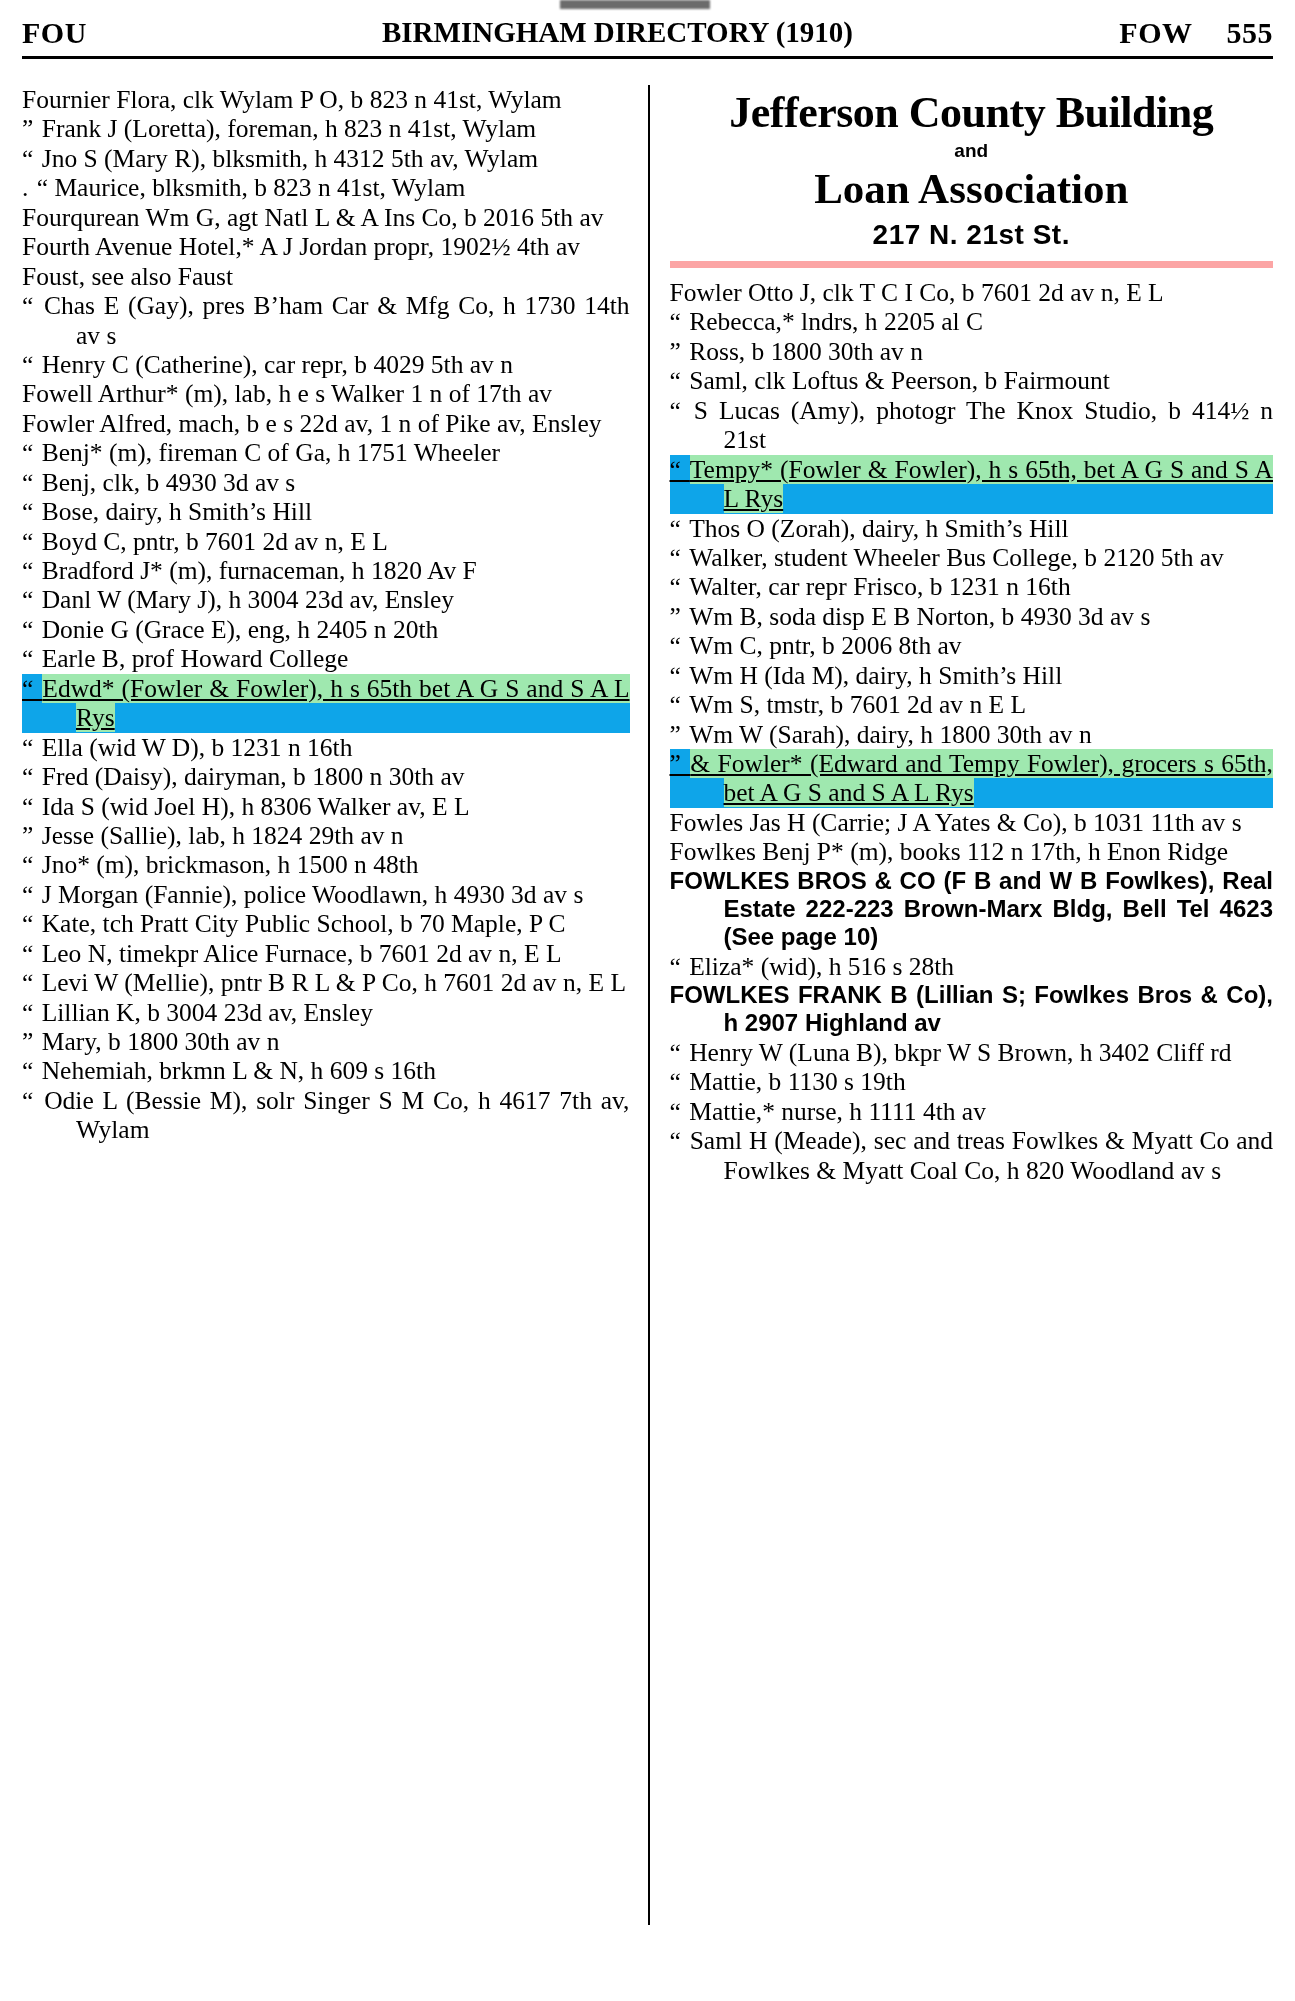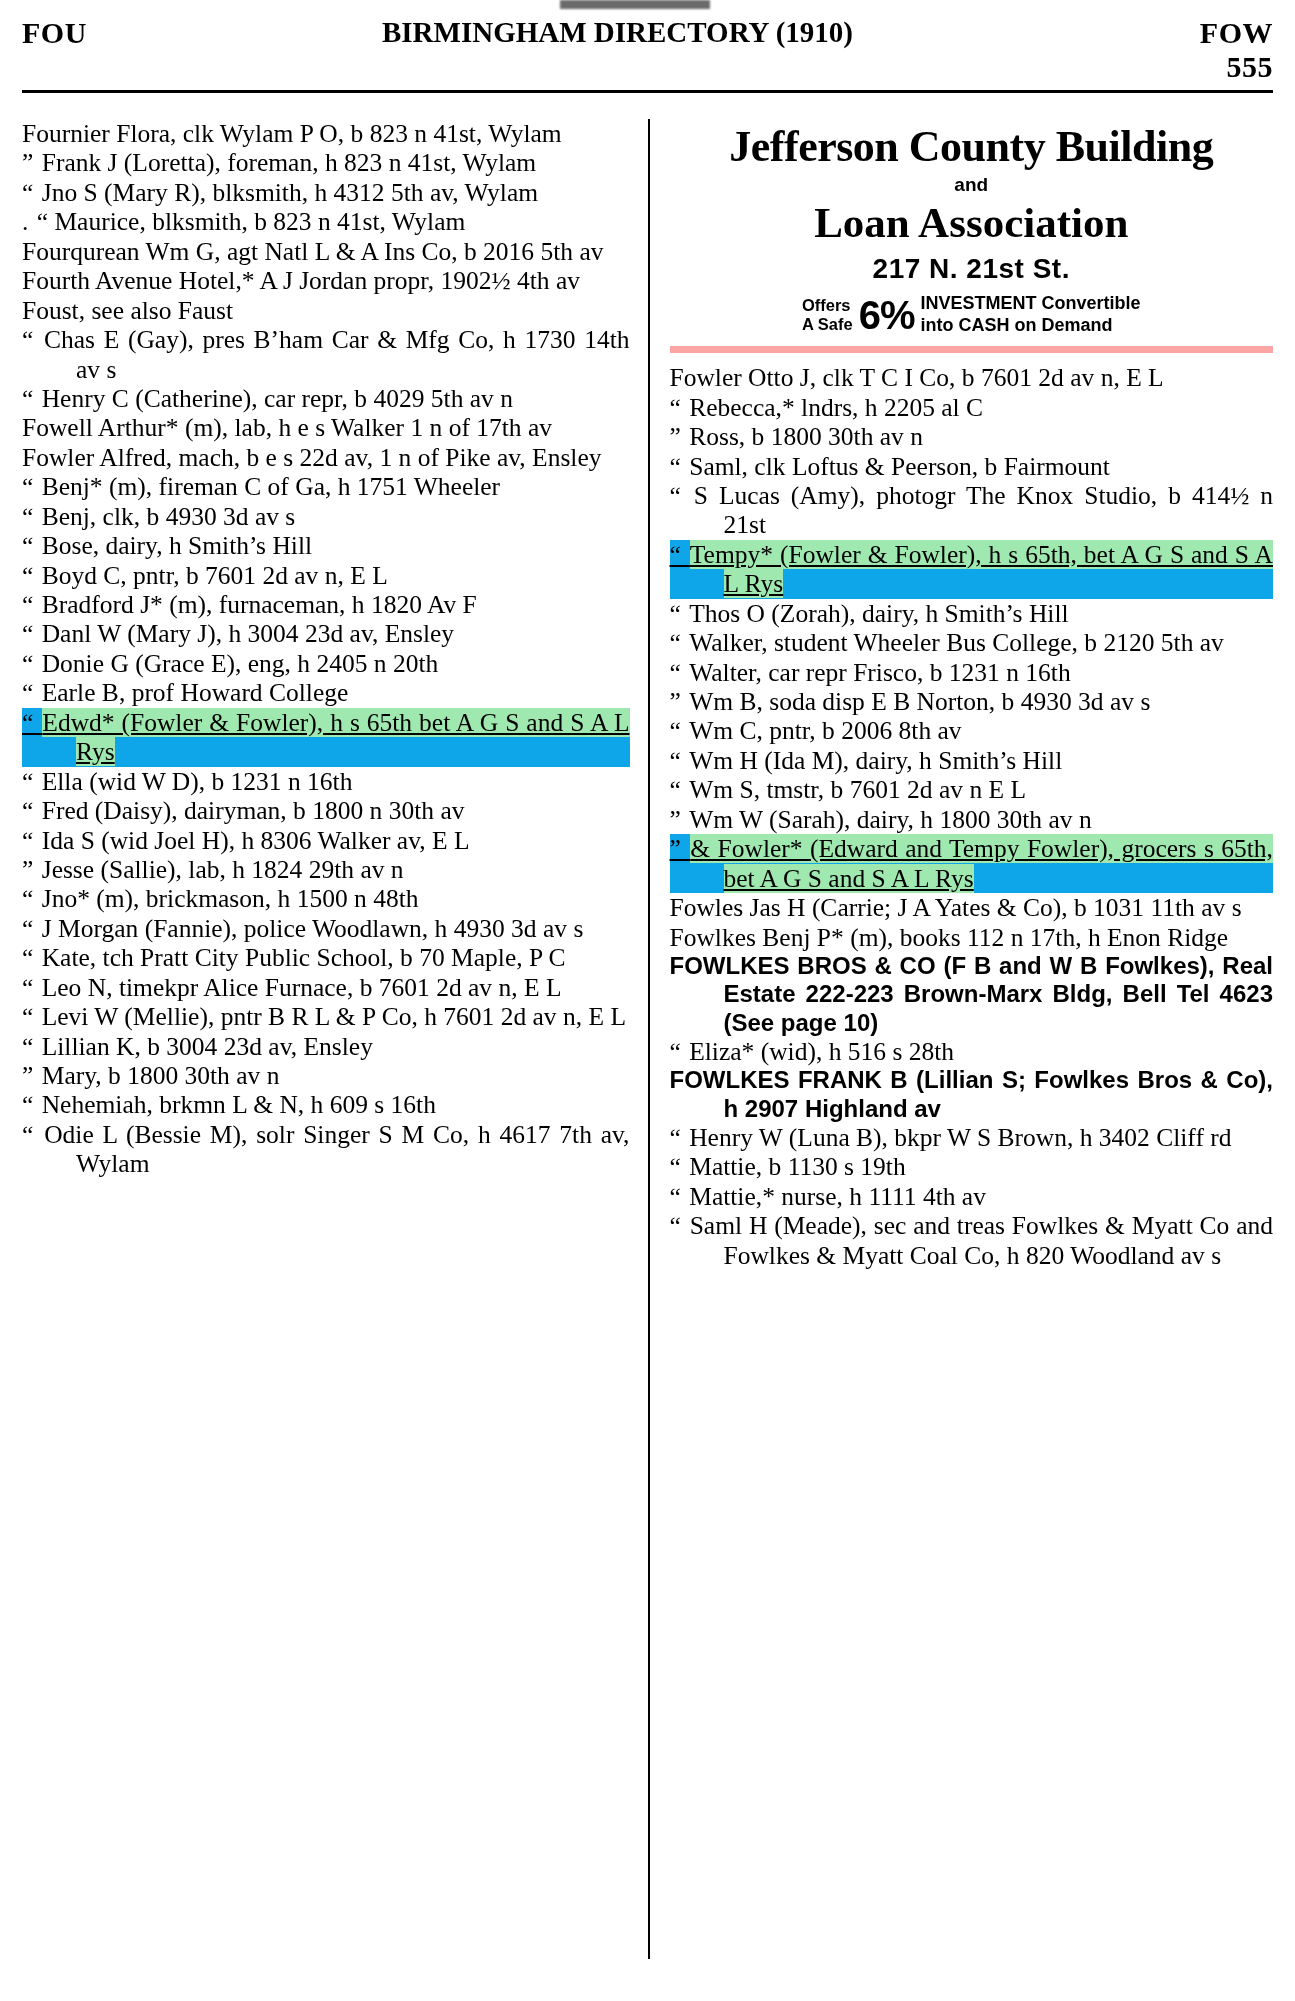--- a/index.html
+++ b/index.html
@@ -38,21 +38,21 @@
     display: flex;
     align-items: flex-start;
     font-size: 30px;
     font-weight: bold;
     letter-spacing: 0.5px;
     padding-top: 16px;
     padding-bottom: 6px;
   }
   .rh-left { width: 130px; text-align: left; }
   .rh-center { flex: 1; text-align: center; font-size: 29px; letter-spacing: 0px;}
-  .rh-right { width: 190px; text-align: right; display: flex; justify-content: flex-end;  flex-direction: column;}
+  .rh-right { width: 190px; text-align: right; display: flex; justify-content: flex-end; gap: 34px;}
   .rule {
     border-top: 3px solid #000;
     margin: 0 0 6px 0;
   }
   .columns {
     display: flex;
     position: relative;
     height: 1900px;
     margin-top: 26px;
   }
@@ -216,31 +216,20 @@
         </div>
     </div>
 
     <div class="col col-right">
 
       <div class="ad">
         <div class="ad-line1">Jefferson County Building</div>
         <div class="ad-and">and</div>
         <div class="ad-line2">Loan Association</div>
         <div class="ad-addr">217 N. 21st St.</div>
-        <div class="ad-offer">
-          <span class="stack">
-            <span>Offers</span><br>
-            <span>A Safe</span>
-          </span>
-          <span class="big6">6%</span>
-          <span class="stack2">
-            <span>INVESTMENT Convertible</span><br>
-            <span>into CASH on Demand</span>
-          </span>
-        </div>
       </div>
 
       <div id="right-entries">
           <p class="entry hang"><span>Fowler Otto J, clk T C I Co, b 7601 2d av n, E L</span></p>
           <p class="entry hang"><span class="q">“ </span><span>Rebecca,* lndrs, h 2205 al C</span></p>
           <p class="entry hang"><span class="q">” </span><span>Ross, b 1800 30th av n</span></p>
           <p class="entry hang"><span class="q">“ </span><span>Saml, clk Loftus &amp; Peerson, b Fairmount</span></p>
           <p class="entry hang"><span class="q">“ </span><span>S  Lucas  (Amy),  photogr  The Knox Studio, b 414½ n 21st</span></p>
           <p class="entry hang hl-band"><span class="q">“ </span><span class="hl">Tempy* (Fowler &amp; Fowler), h s 65th, bet A G S and S A L Rys</span></p>
           <p class="entry hang"><span class="q">“ </span><span>Thos O (Zorah), dairy, h Smith’s Hill</span></p>

